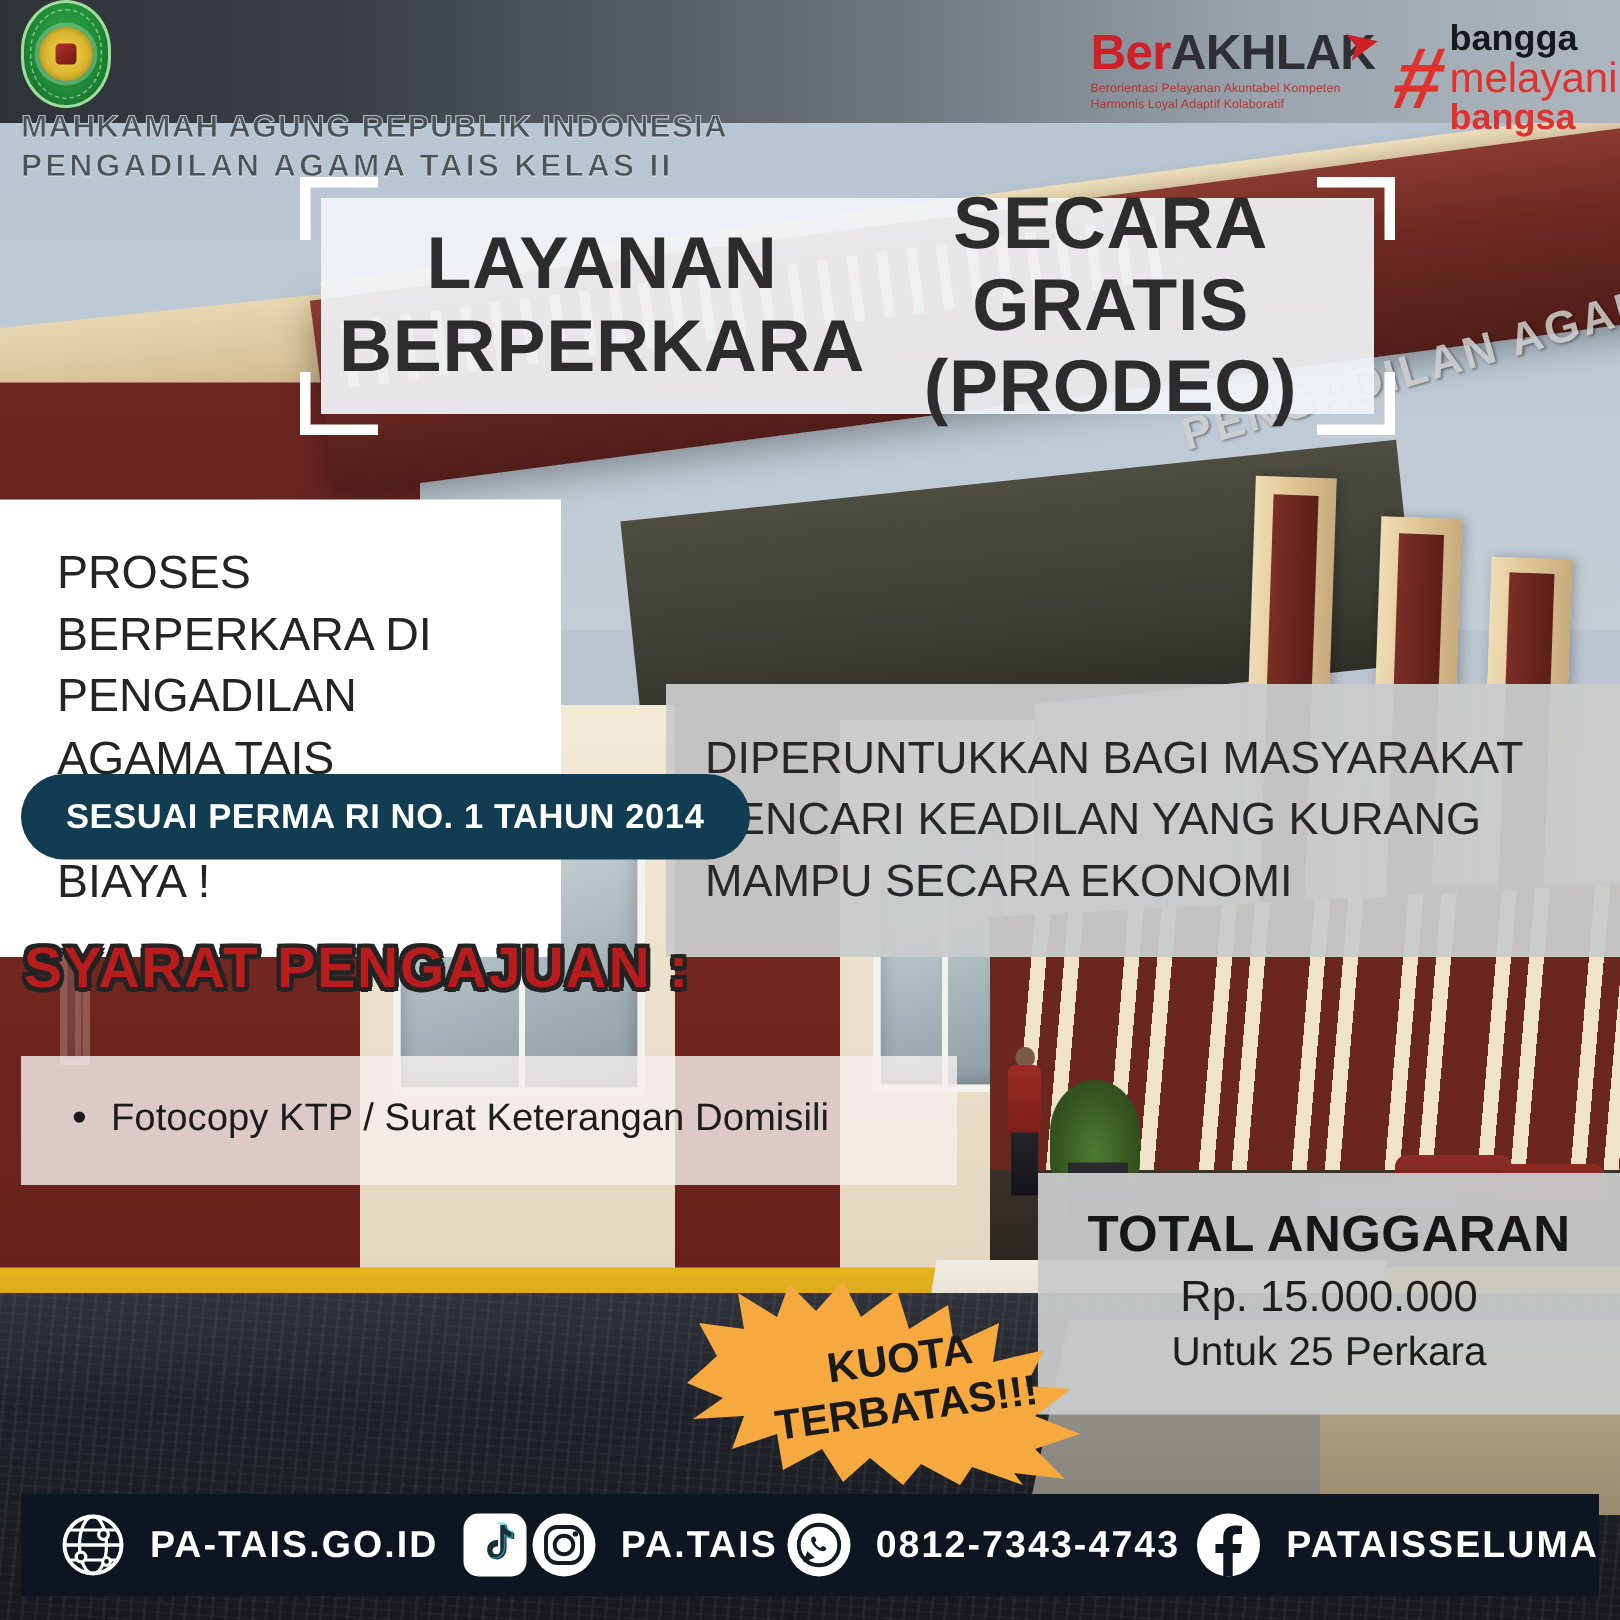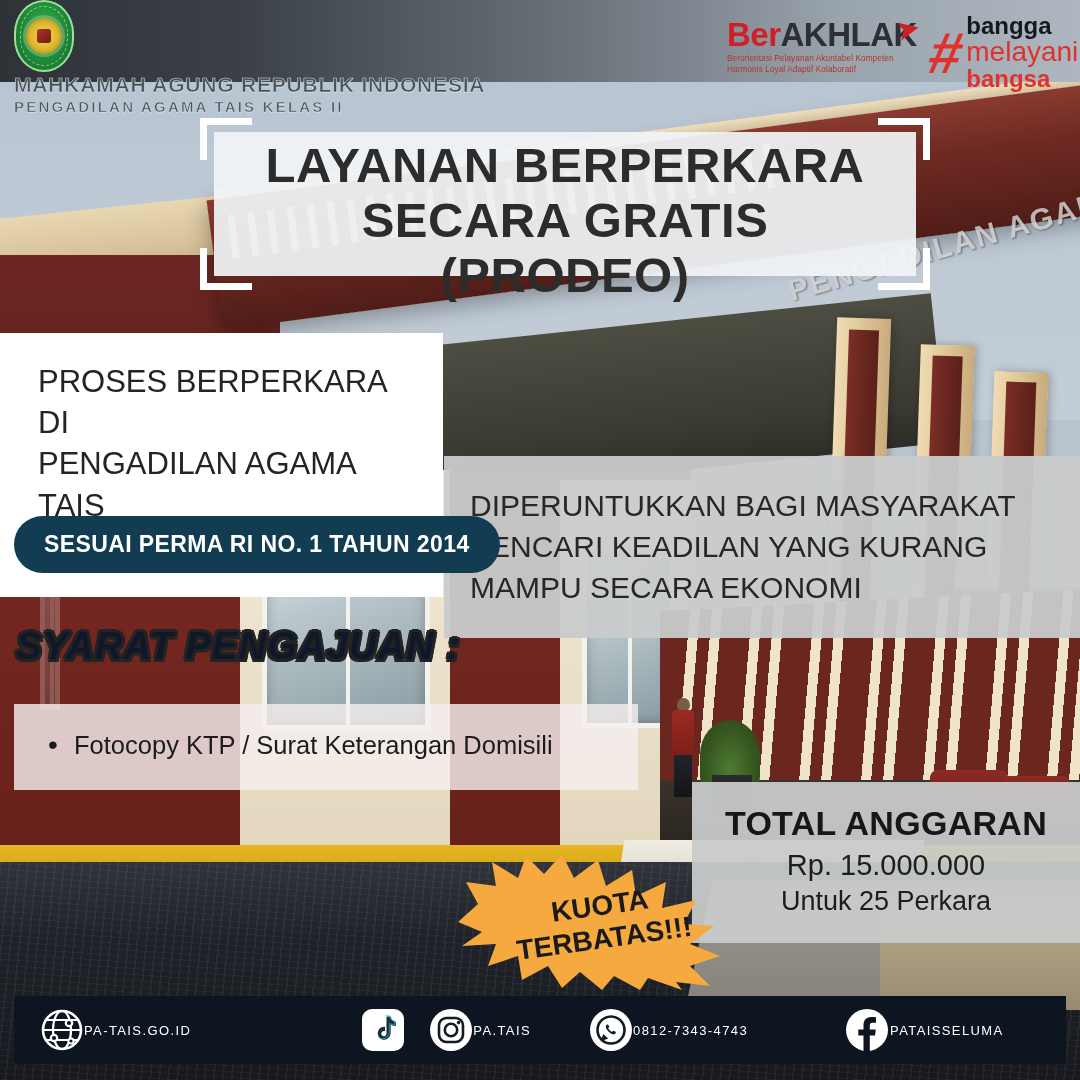--- a/index.html
+++ b/index.html
@@ -213,21 +213,21 @@
     position:absolute; inset:4px; border-radius:50% / 46%;
     border:1px dashed rgba(220,255,210,.55);
   }
   .org-lines { margin-left:14px; line-height:1.22; }
   .org-1 {
     font-size:21px; font-weight:800; letter-spacing:.8px;
     color:#4b5258; -webkit-text-stroke: .6px #c9d1d8;
     text-shadow: 0 1px 0 rgba(255,255,255,.35);
   }
   .org-2 {
-    font-size:15px; font-weight:800; letter-spacing:2.2px;
+    font-size:21px; font-weight:800; letter-spacing:2.2px;
     color:#4b5258; -webkit-text-stroke: .6px #c9d1d8;
     text-shadow: 0 1px 0 rgba(255,255,255,.35);
   }
 
   .berakhlak { position:absolute; left:727px; top:18px; width:180px; }
   .ber-word { font-size:33px; font-weight:800; letter-spacing:-.5px; line-height:1; }
   .ber-red { color:#cf2027; }
   .ber-dark { color:#2d2f34; }
   .ber-arrow {
     position:absolute; right:-12px; top:-4px; color:#cf2027;
@@ -243,33 +243,33 @@
   .bangga-words { line-height:1.02; }
   .bw1 { font-size:24px; font-weight:800; color:#16181c; }
   .bw2 { font-size:28px; font-weight:400; color:#e0322c; }
   .bw3 { font-size:24px; font-weight:800; color:#e0322c; }
 
   
   .title-wrap { position:absolute; left:200px; top:118px; width:730px; height:172px; z-index:10; }
   .title-panel {
     position:absolute; left:14px; top:14px; right:14px; bottom:14px;
     background: rgba(241,244,248,.93);
-    display:flex; flex-direction:column; align-items:center; justify-content:flex-start;
-    padding: 6px 26px;
+    display:flex; flex-direction:row; align-items:center; justify-content:flex-start;
+    padding: 6px 12px;
   }
   .title-line { font-size:49px; font-weight:800; color:#2c2c2c; letter-spacing:.5px; line-height:1.12; text-align:center; }
   .br { position:absolute; width:52px; height:42px; border:7px solid #ffffff; }
   .br.tl { left:0; top:0; border-right:none; border-bottom:none; }
   .br.tr { right:0; top:0; border-left:none; border-bottom:none; }
   .br.bl { left:0; bottom:0; border-right:none; border-top:none; }
   .br.br2 { right:0; bottom:0; border-left:none; border-top:none; }
 
   
   .block-proses {
-    position:absolute; left:0; top:333px; width:443px; padding:28px 26px 30px 38px;
+    position:absolute; left:0; top:333px; width:374px; padding:28px 26px 30px 38px;
     background:#ffffff; z-index:10;
   }
   .block-proses p { font-size:31px; font-weight:500; color:#242424; line-height:1.33; }
 
   
   .pill {
     position:absolute; left:14px; top:516px; z-index:11;
     background:#123c52; color:#ffffff;
     border-radius:40px; padding:15px 30px;
     font-size:23px; font-weight:600; letter-spacing:.4px;
@@ -278,26 +278,25 @@
   
   .block-grey {
     position:absolute; left:444px; top:456px; width:636px; padding:30px 28px 30px 26px;
     background: rgba(201,203,203,.95); z-index:10;
   }
   .block-grey p { font-size:30px; font-weight:500; color:#272727; line-height:1.36; }
 
   
   .syarat-head {
     position:absolute; left:16px; top:625px; z-index:12;
-    font-size:38px; font-weight:800; letter-spacing:1.2px; color:#0f172a;
+    font-size:38px; font-weight:800; letter-spacing:1.2px; color:#b91c1c;
     text-shadow:
       -2.5px -2.5px 0 #232323, 2.5px -2.5px 0 #232323,
       -2.5px  2.5px 0 #232323, 2.5px  2.5px 0 #232323,
        0 -3px 0 #232323, 0 3px 0 #232323, -3px 0 0 #232323, 3px 0 0 #232323;
-    font-style: italic;
   }
   
   .syarat-panel {
     position:absolute; left:14px; top:704px; width:624px; padding:24px 26px 26px 30px;
     background: rgba(245,238,238,.82); z-index:10;
   }
   .syarat-panel ul { list-style:none; }
   .syarat-panel li {
     position:relative; padding-left:30px; font-size:25.5px; font-weight:400;
     color:#1c1c1c; line-height:1.34; margin-bottom:2px;
@@ -328,21 +327,21 @@
   }
 
   
   .footer {
     position:absolute; left:14px; top:996px; width:1052px; height:68px;
     background:#0d1620; display:flex; align-items:center; z-index:20;
     padding-left:26px;
   }
   .f-item { display:flex; align-items:center; }
   .f-label {
-    color:#ffffff; font-size:13px; font-weight:400; letter-spacing:1.4px; 
+    color:#ffffff; font-size:25px; font-weight:700; letter-spacing:1.4px; margin-left:16px;
     white-space:nowrap;
   }
   .ico { flex:0 0 auto; display:flex; align-items:center; justify-content:center; }
   .ico svg { display:block; }
   .gap-a { width:170px; } .gap-b { width:24px; }
   .gap-c { width:58px; } .gap-d { width:96px; }
 </style>
 </head>
 <body>
 

